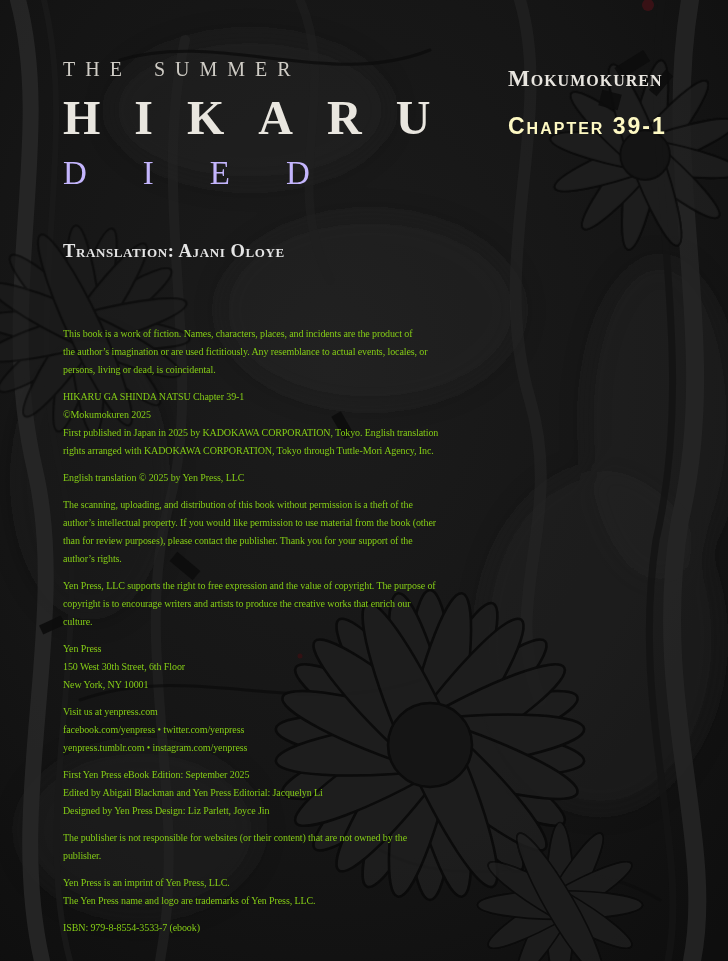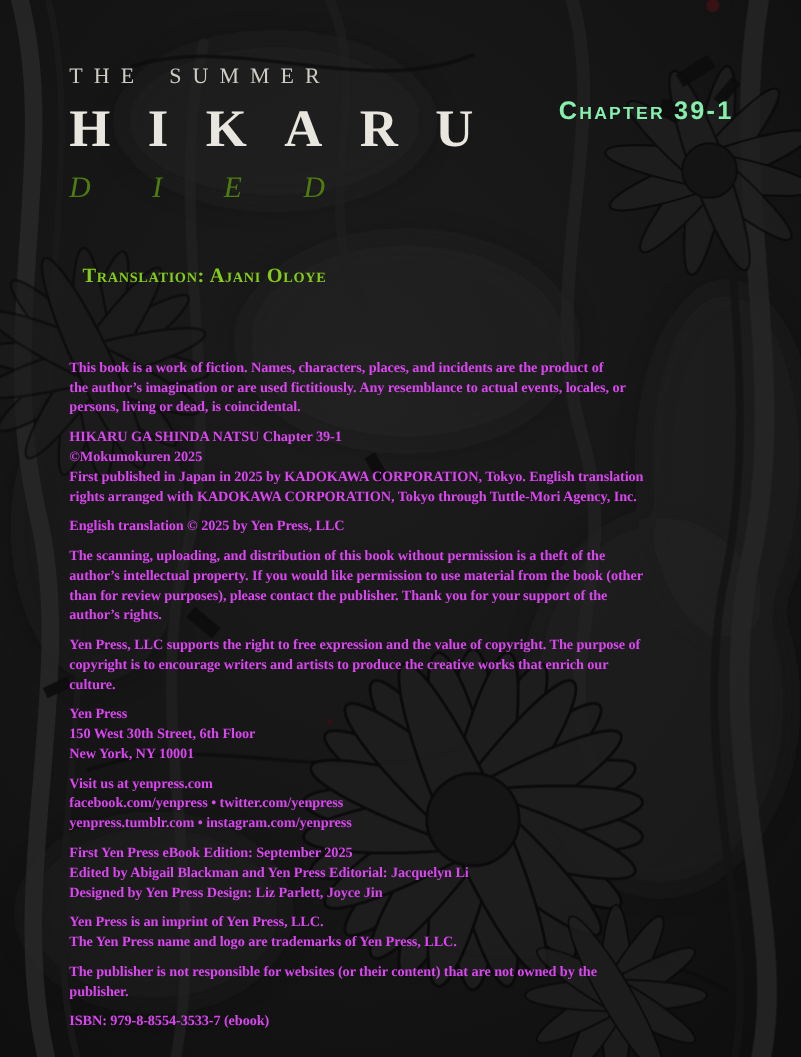--- a/index.html
+++ b/index.html
@@ -25,64 +25,63 @@
   .title-logo { position: absolute; left: 63px; top: 58px; color: #ddd9d2; }
   .title-line1 {
     font-size: 20px; letter-spacing: 10px; word-spacing: 7px;
     color: #cfccc5; font-weight: 400;
   }
   .title-line2 {
     font-size: 48px; letter-spacing: 34px; margin-top: 9px;
     color: #e9e6df; font-weight: 700;
   }
   .title-line3 {
-    font-size: 27px; letter-spacing: 56px; margin-top: 10px;
-    color: #4d7c0f; font-weight: 400; font-style: italic;
+    font-size: 33px; letter-spacing: 56px; margin-top: 10px;
+    color: #c4b5fd; font-weight: 400;
   }
   .author-block { position: absolute; left: 508px; top: 66px; }
   .author-name {
     font-family: "Liberation Serif", serif;
     font-variant: small-caps;
     font-weight: 700;
     font-size: 23px;
     letter-spacing: 1px;
     color: #e8e5df;
   }
   .chapter-label {
     margin-top: 21px;
     font-family: "Liberation Sans", sans-serif;
     font-variant: small-caps;
     font-weight: 700;
     font-size: 23px;
     letter-spacing: 2px;
-    color: #86efac;
+    color: #fef9c3;
   }
 
   
   .credits { position: absolute; left: 63px; top: 236px; }
   .credit-line {
     font-variant: small-caps;
     font-weight: 700;
     font-size: 18.5px;
     letter-spacing: 0.6px;
     line-height: 31px;
-    color: #84cc16;
-    margin-left: 12px;
+    color: #e5e5e5;
   }
 
   
   .colophon { position: absolute; left: 63px; top: 325px; width: 665px; }
   .colophon p {
-    font-weight: 700;
-    font-size: 13px;
+    font-weight: 400;
+    font-size: 10px;
     letter-spacing: -0.1px;
     line-height: 18px;
     margin: 0 0 9px 0;
     white-space: pre-line;
-    color: #d946ef;
+    color: #84cc16;
   }
 </style>
 </head>
 <body>
 
 <div class="page">
 
   <svg class="bg" width="728" height="961" viewBox="0 0 728 961" aria-hidden="true">
     <defs>
       <radialGradient id="vig" cx="45%" cy="38%" r="80%">
@@ -195,20 +194,21 @@
 
   <div class="content">
 
     <header>
       <div class="title-logo">
         <div class="title-line1">THE SUMMER</div>
         <div class="title-line2">HIKARU</div>
         <div class="title-line3">DIED</div>
       </div>
       <div class="author-block">
+        <div class="author-name">Mokumokuren</div>
         <div class="chapter-label">Chapter 39-1</div>
       </div>
     </header>
 
     <section class="credits">
       <div class="credit-line">Translation: Ajani Oloye</div>
     </section>
 
     <section class="colophon">
       <p>This book is a work of fiction. Names, characters, places, and incidents are the product of
@@ -228,21 +228,21 @@
 culture.</p>
       <p>Yen Press
 150 West 30th Street, 6th Floor
 New York, NY 10001</p>
       <p>Visit us at yenpress.com
 facebook.com/yenpress • twitter.com/yenpress
 yenpress.tumblr.com • instagram.com/yenpress</p>
       <p>First Yen Press eBook Edition: September 2025
 Edited by Abigail Blackman and Yen Press Editorial: Jacquelyn Li
 Designed by Yen Press Design: Liz Parlett, Joyce Jin</p>
+      <p>The publisher is not responsible for websites (or their content) that are not owned by the
+publisher.</p>
       <p>Yen Press is an imprint of Yen Press, LLC.
 The Yen Press name and logo are trademarks of Yen Press, LLC.</p>
-      <p>The publisher is not responsible for websites (or their content) that are not owned by the
-publisher.</p>
       <p>ISBN: 979-8-8554-3533-7 (ebook)</p>
     </section>
 
   </div>
 </div>
 
 </body></html>

